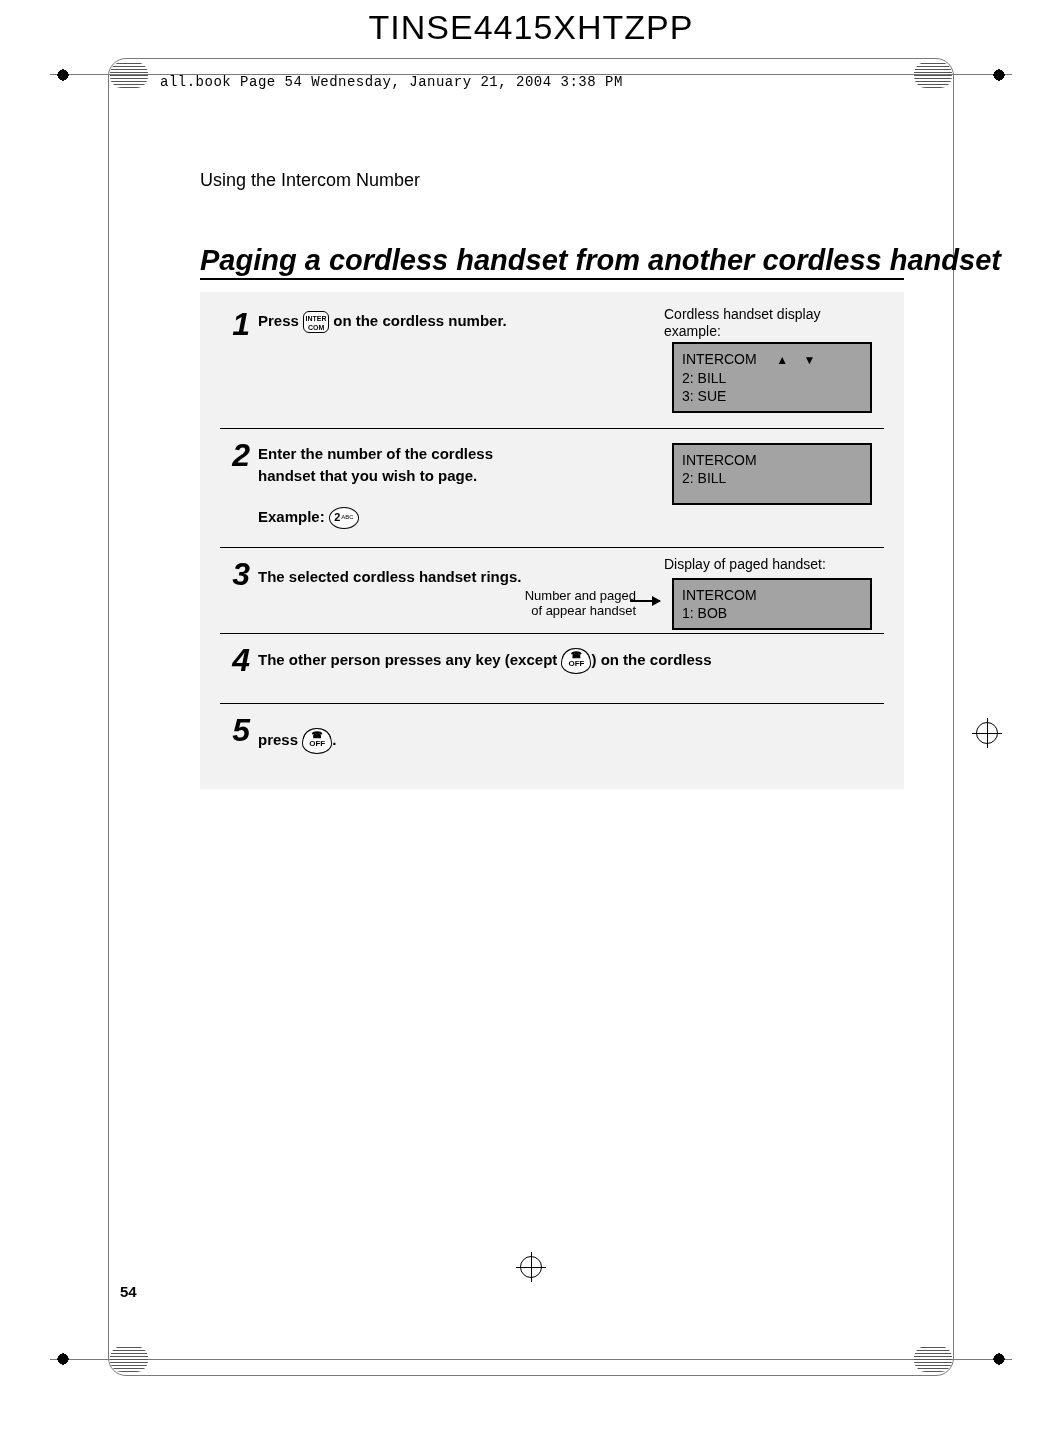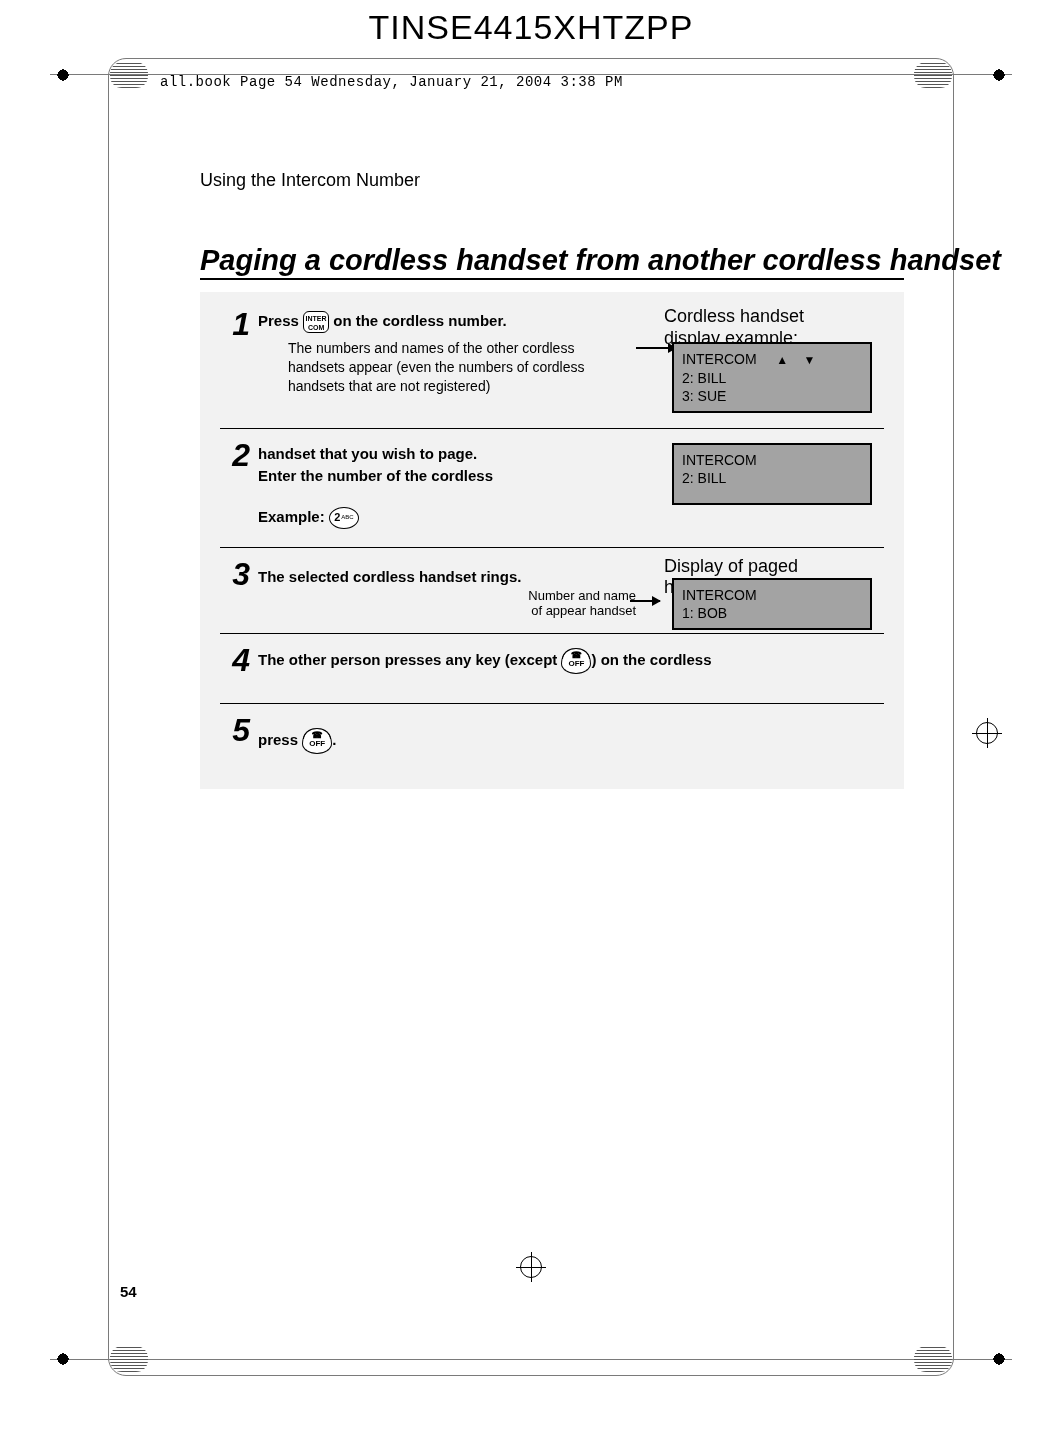--- a/index.html
+++ b/index.html
@@ -25,21 +25,21 @@
   .step-num { position: absolute; left: 0; top: -4px; font-size: 32px; font-weight: bold; font-style: italic; width: 30px; text-align: right; }
   .step + .step .step-num { top: 8px; }
   .step-body { margin-left: 38px; font-size: 15px; font-weight: bold; line-height: 1.45; }
 
   .subtext { font-weight: normal; font-size: 14px; margin-left: 68px; margin-top: 6px; line-height: 1.35; max-width: 340px; position: relative; }
 
   .arrow-right { position: absolute; width: 40px; height: 2px; background: #000; top: 8px; right: -48px; }
   .arrow-right::after { content: ""; position: absolute; right: -1px; top: -4px; border-left: 9px solid #000; border-top: 5px solid transparent; border-bottom: 5px solid transparent; }
 
   .display-box { position: absolute; right: 12px; width: 200px; border: 2px solid #000; background: #a3a3a3; padding: 6px 8px; font-size: 14px; line-height: 1.3; }
-  .display-caption { position: absolute; right: 20px; width: 200px; font-size: 18px; line-height: 1.2; margin-left: 26px; }
+  .display-caption { position: absolute; right: 20px; width: 200px; font-size: 14px; line-height: 1.2; margin-left: 26px; }
 
   .inline-icon { display: inline-block; vertical-align: middle; }
   .intercom-btn { width: 26px; height: 22px; border: 1.5px solid #000; border-radius: 6px; font-size: 7px; font-weight: bold; text-align: center; line-height: 9px; padding-top: 1px; background: #fff; display: inline-flex; flex-direction: column; align-items: center; justify-content: center; }
 
   .oval-btn { width: 30px; height: 22px; border: 1.5px solid #000; border-radius: 50%; background: #fff; display: inline-flex; align-items: center; justify-content: center; font-size: 11px; font-weight: bold; }
   .oval-btn .tiny { font-size: 6px; font-weight: normal; margin-left: 1px; }
 
   .off-btn { width: 30px; height: 26px; border-bottom: 1.5px solid #000; border-left: 1.5px solid #000; border-right: 1.5px solid #000; border-top: none; border-radius: 50% 50% 50% 50% / 60% 60% 40% 40%; position: relative; background: #fff; display: inline-flex; align-items: flex-end; justify-content: center; font-size: 8px; font-weight: bold; padding-bottom: 3px; }
   .off-btn::before { content: ""; position: absolute; top: 0; left: 0; right: 0; height: 10px; border-top: 1.5px solid #000; border-left: 1.5px solid #000; border-right: 1.5px solid #000; border-radius: 50% 50% 0 0 / 100% 100% 0 0; }
   .off-btn .phone { position: absolute; top: 3px; left: 50%; transform: translateX(-50%); font-size: 9px; line-height: 1; }
@@ -116,65 +116,61 @@
 
     <div class="step" style="min-height:118px;">
       <div class="step-num">1</div>
       <div class="step-body">
         <span>Press </span>
         <span class="inline-icon intercom-btn">
           <span>INTER</span>
           <span>COM</span>
         </span>
         <span> on the cordless number.</span>
-      </div>
-      <div class="subtext">
-        <span>The numbers and names of the other cordless handsets appear (even the numbers of cordless handsets that are not registered)</span>
-        <span class="arrow-right"></span>
       </div>
       <div class="display-caption" style="top:-4px;">Cordless handset display example:</div>
       <div class="display-box" style="top:32px;">
         <div>
           <span>INTERCOM</span>
           &nbsp;&nbsp;&nbsp;
           <span class="tri">▲</span>
           &nbsp;&nbsp;
           <span class="tri">▼</span>
         </div>
         <div>2: BILL</div>
         <div>3: SUE</div>
       </div>
     </div>
 
     <div class="step" style="min-height:104px;">
       <div class="step-num">2</div>
       <div class="step-body">
+        <div>Enter the number of the cordless</div>
         <div>handset that you wish to page.</div>
-        <div>Enter the number of the cordless</div>
         <div style="margin-top:19px;">
           <span>Example: </span>
           <span class="inline-icon oval-btn">
             <span>2</span>
               <span class="tiny">ABC</span>
           </span>
         </div>
       </div>
       <div class="display-box" style="top:14px; height:62px;">
         <div>INTERCOM</div>
         <div>2: BILL</div>
       </div>
     </div>
 
     <div class="step" style="min-height:86px;">
       <div class="step-num">3</div>
       <div class="step-body">
         <div style="padding-top:4px;">The selected cordless handset rings.</div>
       </div>
       <div class="num-name-label" style="right:248px; top:40px; width:150px;">
-        <div>Number and name</div>
+        <div>Number and paged</div>
         <div>of appear handset</div>
       </div>
       <div style="position:absolute; right:224px; top:52px; width:30px; height:2px; background:#000;">
         <span style="position:absolute; right:-1px; top:-4px; border-left:9px solid #000; border-top:5px solid transparent; border-bottom:5px solid transparent;"></span>
       </div>
       <div class="display-caption" style="top:8px; text-align:left;">Display of paged handset:</div>
       <div class="display-box" style="top:30px;">
         <div>INTERCOM</div>
         <div>1: BOB</div>
       </div>

